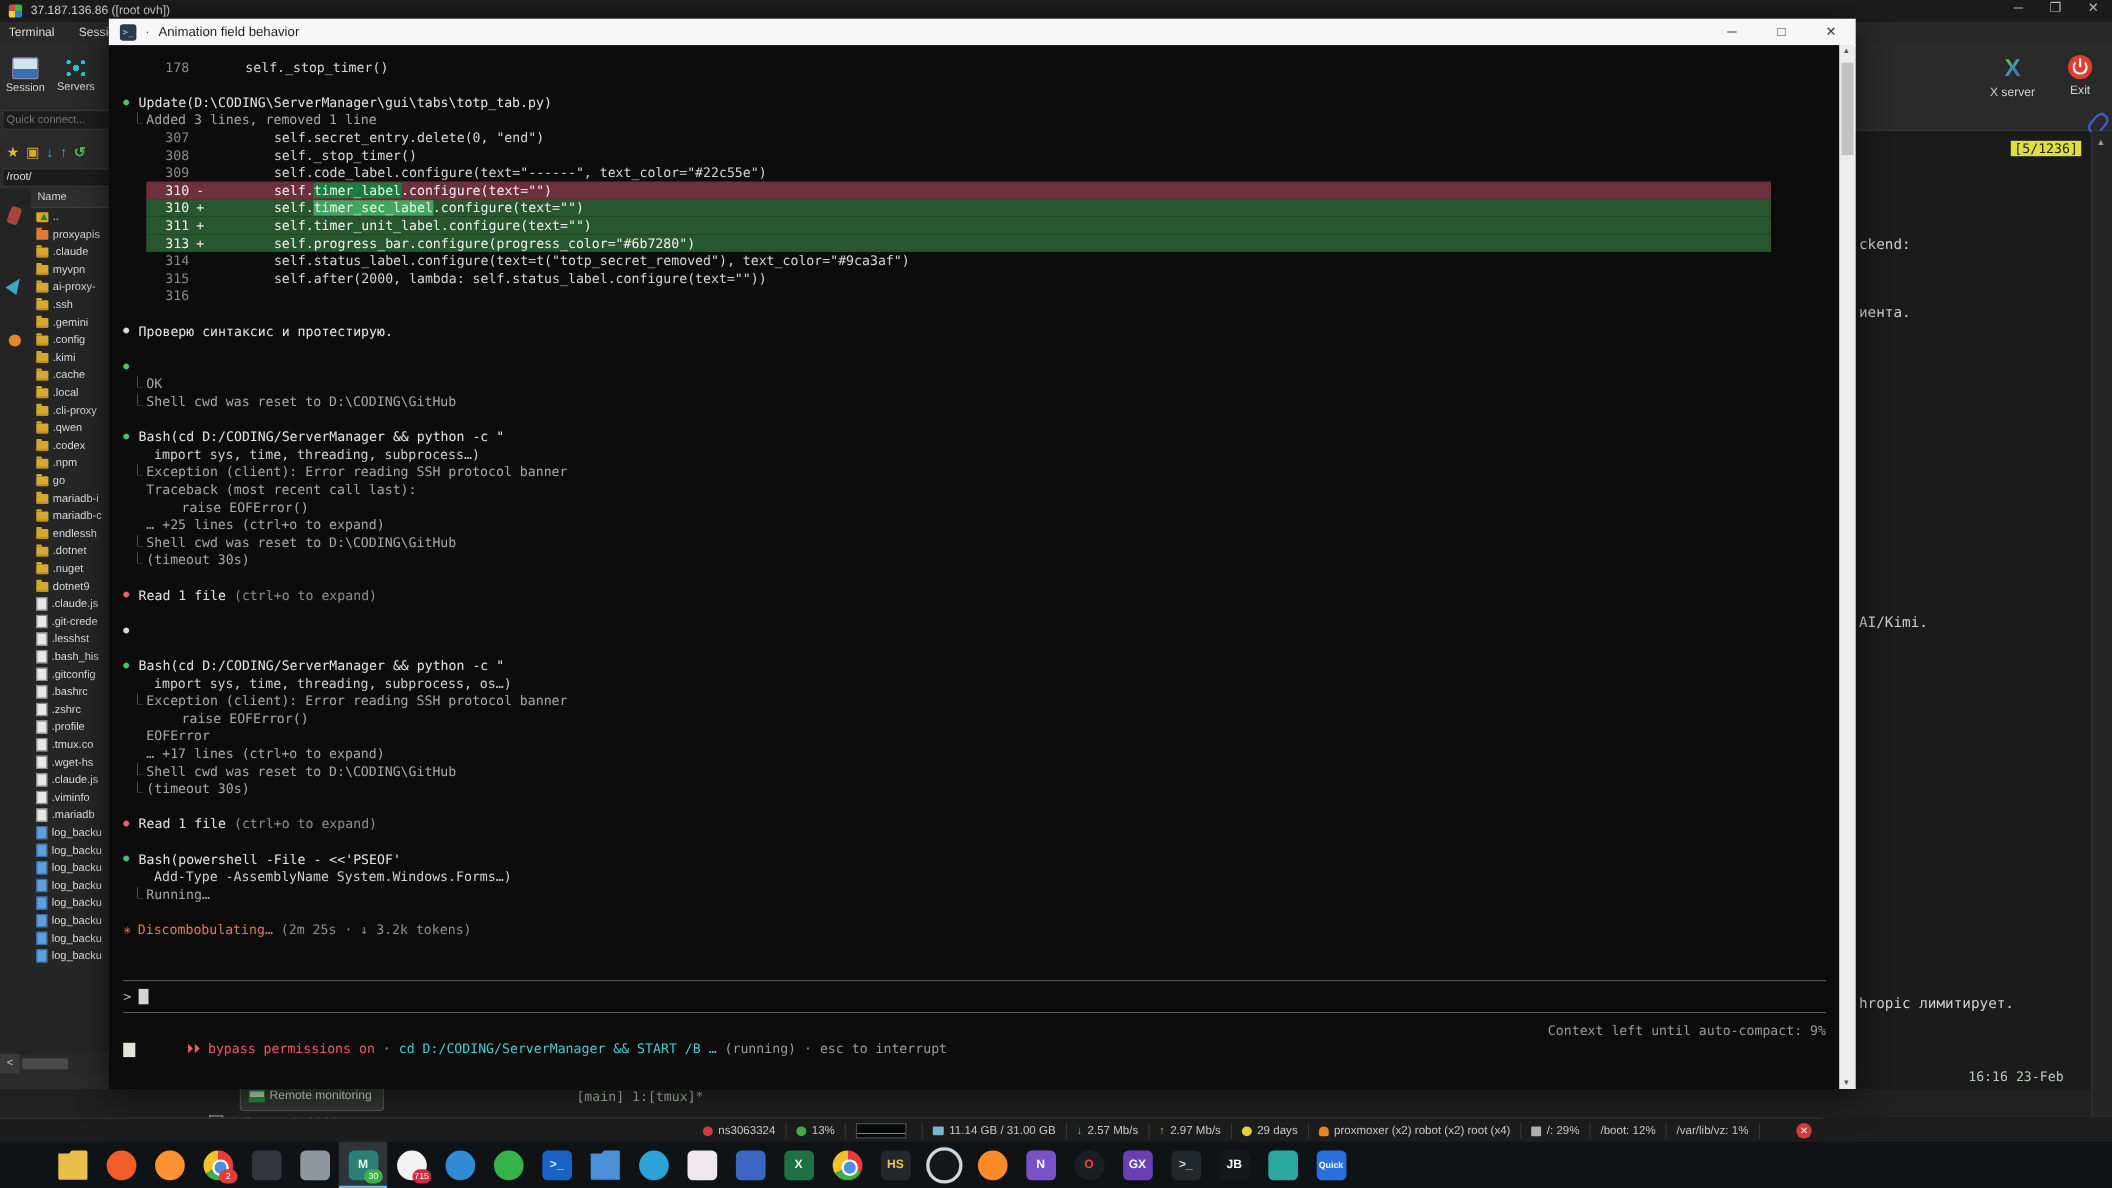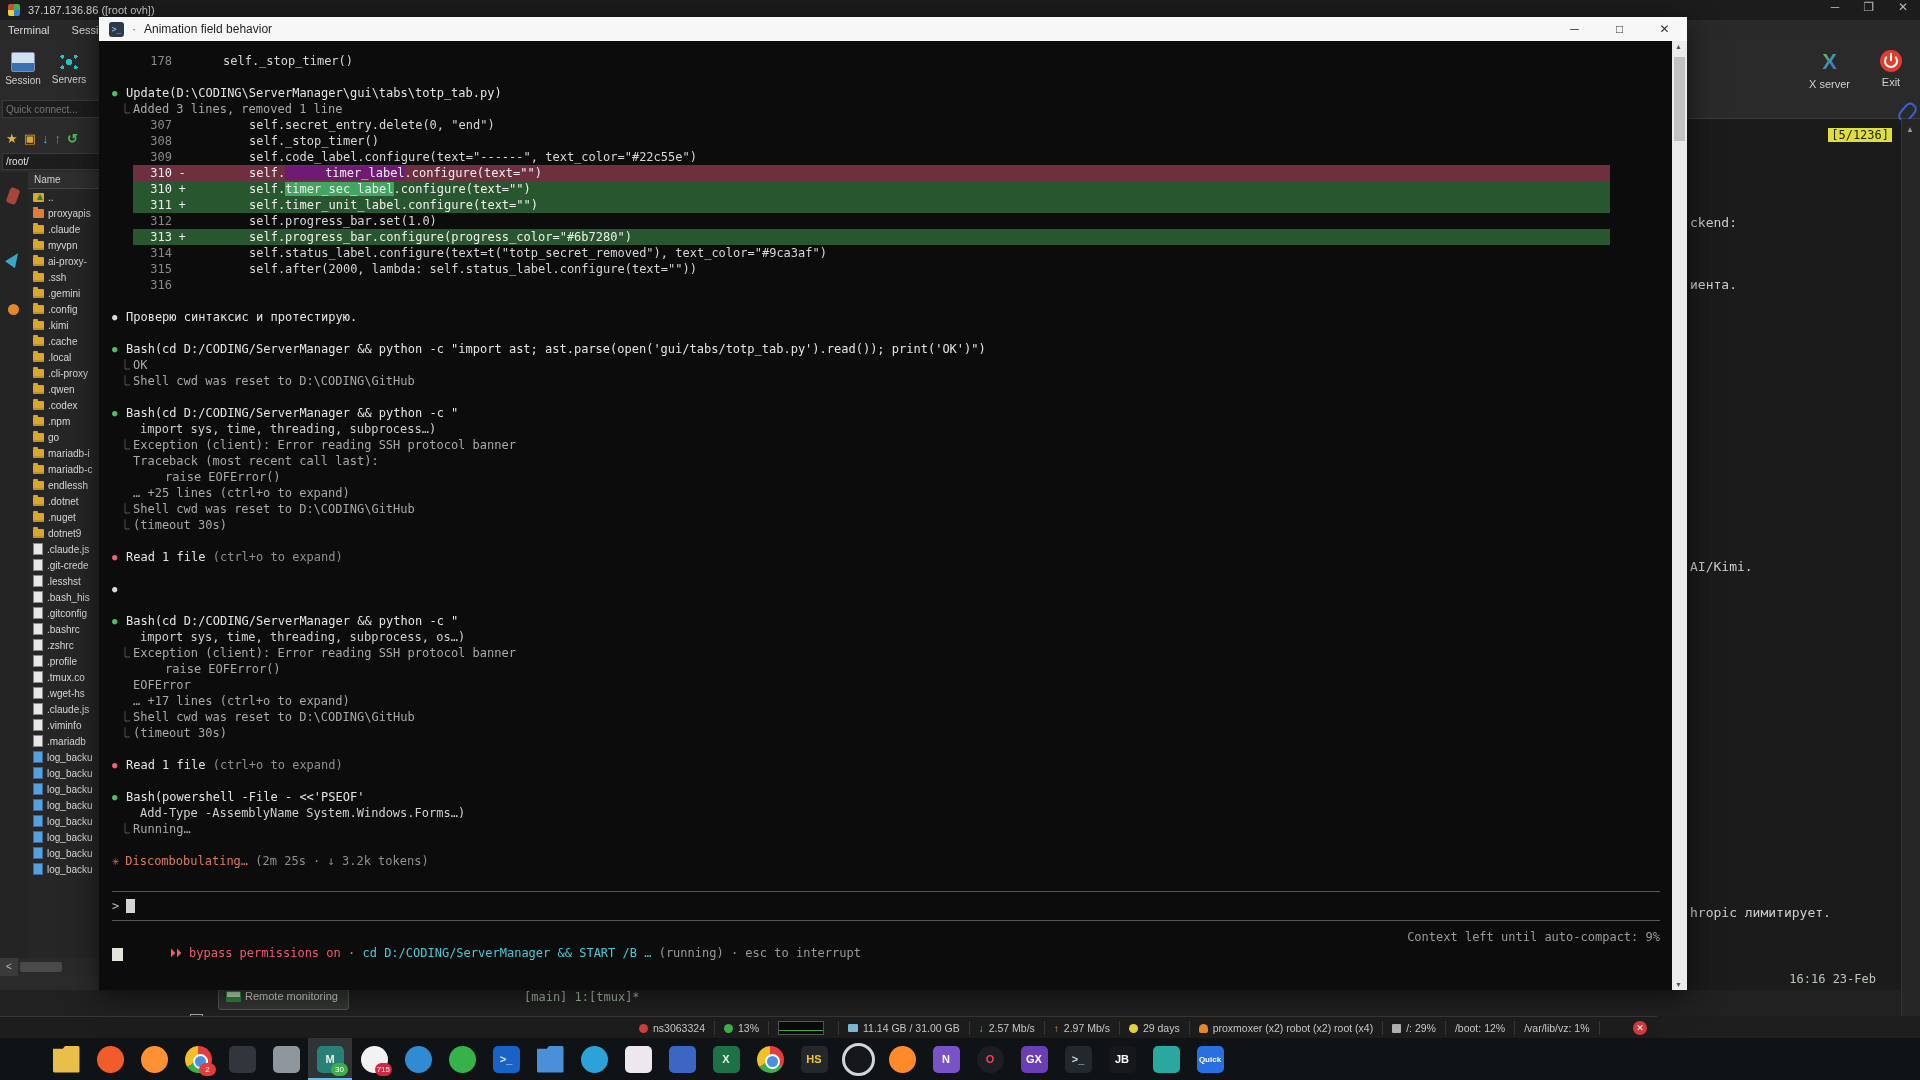--- a/index.html
+++ b/index.html
@@ -170,21 +170,21 @@
   #claude-lines{position:absolute;left:13px;top:12px;right:12px;}
   .cl{position:relative;height:16px;line-height:16px;display:flex;white-space:pre;}
   .cl .num{flex:0 0 60px;text-align:right;color:#8a8a8a;}
   .cl .mark{flex:0 0 20px;text-align:center;color:#e8e8e8;}
   .cl .codeseg{padding-left:57px;color:#d6d6d6;}
   .cl.del::before,.cl.add::before{content:"";position:absolute;left:21px;width:1477px;top:0;bottom:0;z-index:0;}
   .cl.del::before{background:#6e2f3e;}
   .cl.add::before{background:#28562f;}
   .cl.del .codeseg,.cl.add .codeseg,.cl.del .num,.cl.add .num{position:relative;z-index:1;color:#efefef;}
   .cl.del .mark,.cl.add .mark{position:relative;z-index:1;}
-  .hl-del{background:#701a75;padding-left:40px;}
+  .hl-del{background:#15803d;}
   .hl-add{background:#43a562;}
   .cl .bullet{flex:0 0 14px;font-size:9px;line-height:16px;}
   .cl .htext{color:#e4e4e4;}
   .cl .branch{flex:0 0 13px;margin-left:8px;color:#9a9a9a;font-size:10px;}
   .cl .stext{color:#a8a8a8;}
   .cl .sptext{margin-left:21px;color:#a8a8a8;}
   .cl .dtext{margin-left:53px;color:#a8a8a8;}
   .cl .ctext{margin-left:28px;color:#cfcfcf;}
   .cl .dim{color:#8f8f8f;}
   .cl .spinner{color:#dd7a5f;margin-right:6px;}
@@ -642,29 +642,28 @@
           <div class="cl code"><span class="num">178</span><span class="mark"></span><span class="codeseg" style="padding-left: 31px;">self._stop_timer()</span></div>
           <div class="cl gap"></div>
           <div class="cl head"><span class="bullet" style="color: rgb(74, 194, 107);">●</span><span class="htext">Update(D:\CODING\ServerManager\gui\tabs\totp_tab.py)</span></div>
           <div class="cl sub"><span class="branch">⎿</span><span class="stext">Added 3 lines, removed 1 line</span></div>
           <div class="cl code"><span class="num">307</span><span class="mark"></span><span class="codeseg">self.secret_entry.delete(0, "end")</span></div>
           <div class="cl code"><span class="num">308</span><span class="mark"></span><span class="codeseg">self._stop_timer()</span></div>
           <div class="cl code"><span class="num">309</span><span class="mark"></span><span class="codeseg">self.code_label.configure(text="------", text_color="#22c55e")</span></div>
           <div class="cl diff del"><span class="num">310</span><span class="mark">-</span><span class="codeseg">self.<span class="hl-del">timer_label</span>.configure(text="")</span></div>
           <div class="cl diff add"><span class="num">310</span><span class="mark">+</span><span class="codeseg">self.<span class="hl-add">timer_sec_label</span>.configure(text="")</span></div>
           <div class="cl diff add"><span class="num">311</span><span class="mark">+</span><span class="codeseg">self.timer_unit_label.configure(text="")</span></div>
-          <div class="cl code"><span class="num">312</span><span class="mark"></span><span class="codeseg">self.progress_bar.set(1.0)</span></div>
           <div class="cl diff add"><span class="num">313</span><span class="mark">+</span><span class="codeseg">self.progress_bar.configure(progress_color="#6b7280")</span></div>
           <div class="cl code"><span class="num">314</span><span class="mark"></span><span class="codeseg">self.status_label.configure(text=t("totp_secret_removed"), text_color="#9ca3af")</span></div>
           <div class="cl code"><span class="num">315</span><span class="mark"></span><span class="codeseg">self.after(2000, lambda: self.status_label.configure(text=""))</span></div>
           <div class="cl code"><span class="num">316</span><span class="mark"></span><span class="codeseg"></span></div>
           <div class="cl gap"></div>
           <div class="cl text"><span class="bullet" style="color: rgb(216, 216, 216);">●</span><span class="htext">Проверю синтаксис и протестирую.</span></div>
           <div class="cl gap"></div>
-          <div class="cl head"><span class="bullet" style="color: rgb(74, 194, 107);">●</span><span class="htext">Bash(cd D:/CODING/ServerManager &amp;&amp; python -c "import ast; ast.parse(open('gui/tabs/totp_tab.py').read()); print('OK')")</span></div>
+          <div class="cl head"><span class="bullet" style="color: rgb(74, 194, 107);">●</span></div>
           <div class="cl sub"><span class="branch">⎿</span><span class="stext">OK</span></div>
           <div class="cl sub"><span class="branch">⎿</span><span class="stext">Shell cwd was reset to D:\CODING\GitHub</span></div>
           <div class="cl gap"></div>
           <div class="cl head"><span class="bullet" style="color: rgb(74, 194, 107);">●</span><span class="htext">Bash(cd D:/CODING/ServerManager &amp;&amp; python -c "</span></div>
           <div class="cl cont"><span class="ctext">import sys, time, threading, subprocess…)</span></div>
           <div class="cl sub"><span class="branch">⎿</span><span class="stext">Exception (client): Error reading SSH protocol banner</span></div>
           <div class="cl subplain"><span class="sptext">Traceback (most recent call last):</span></div>
           <div class="cl deep"><span class="dtext">raise EOFError()</span></div>
           <div class="cl subplain"><span class="sptext">… +25 lines (ctrl+o to expand)</span></div>
           <div class="cl sub"><span class="branch">⎿</span><span class="stext">Shell cwd was reset to D:\CODING\GitHub</span></div>

